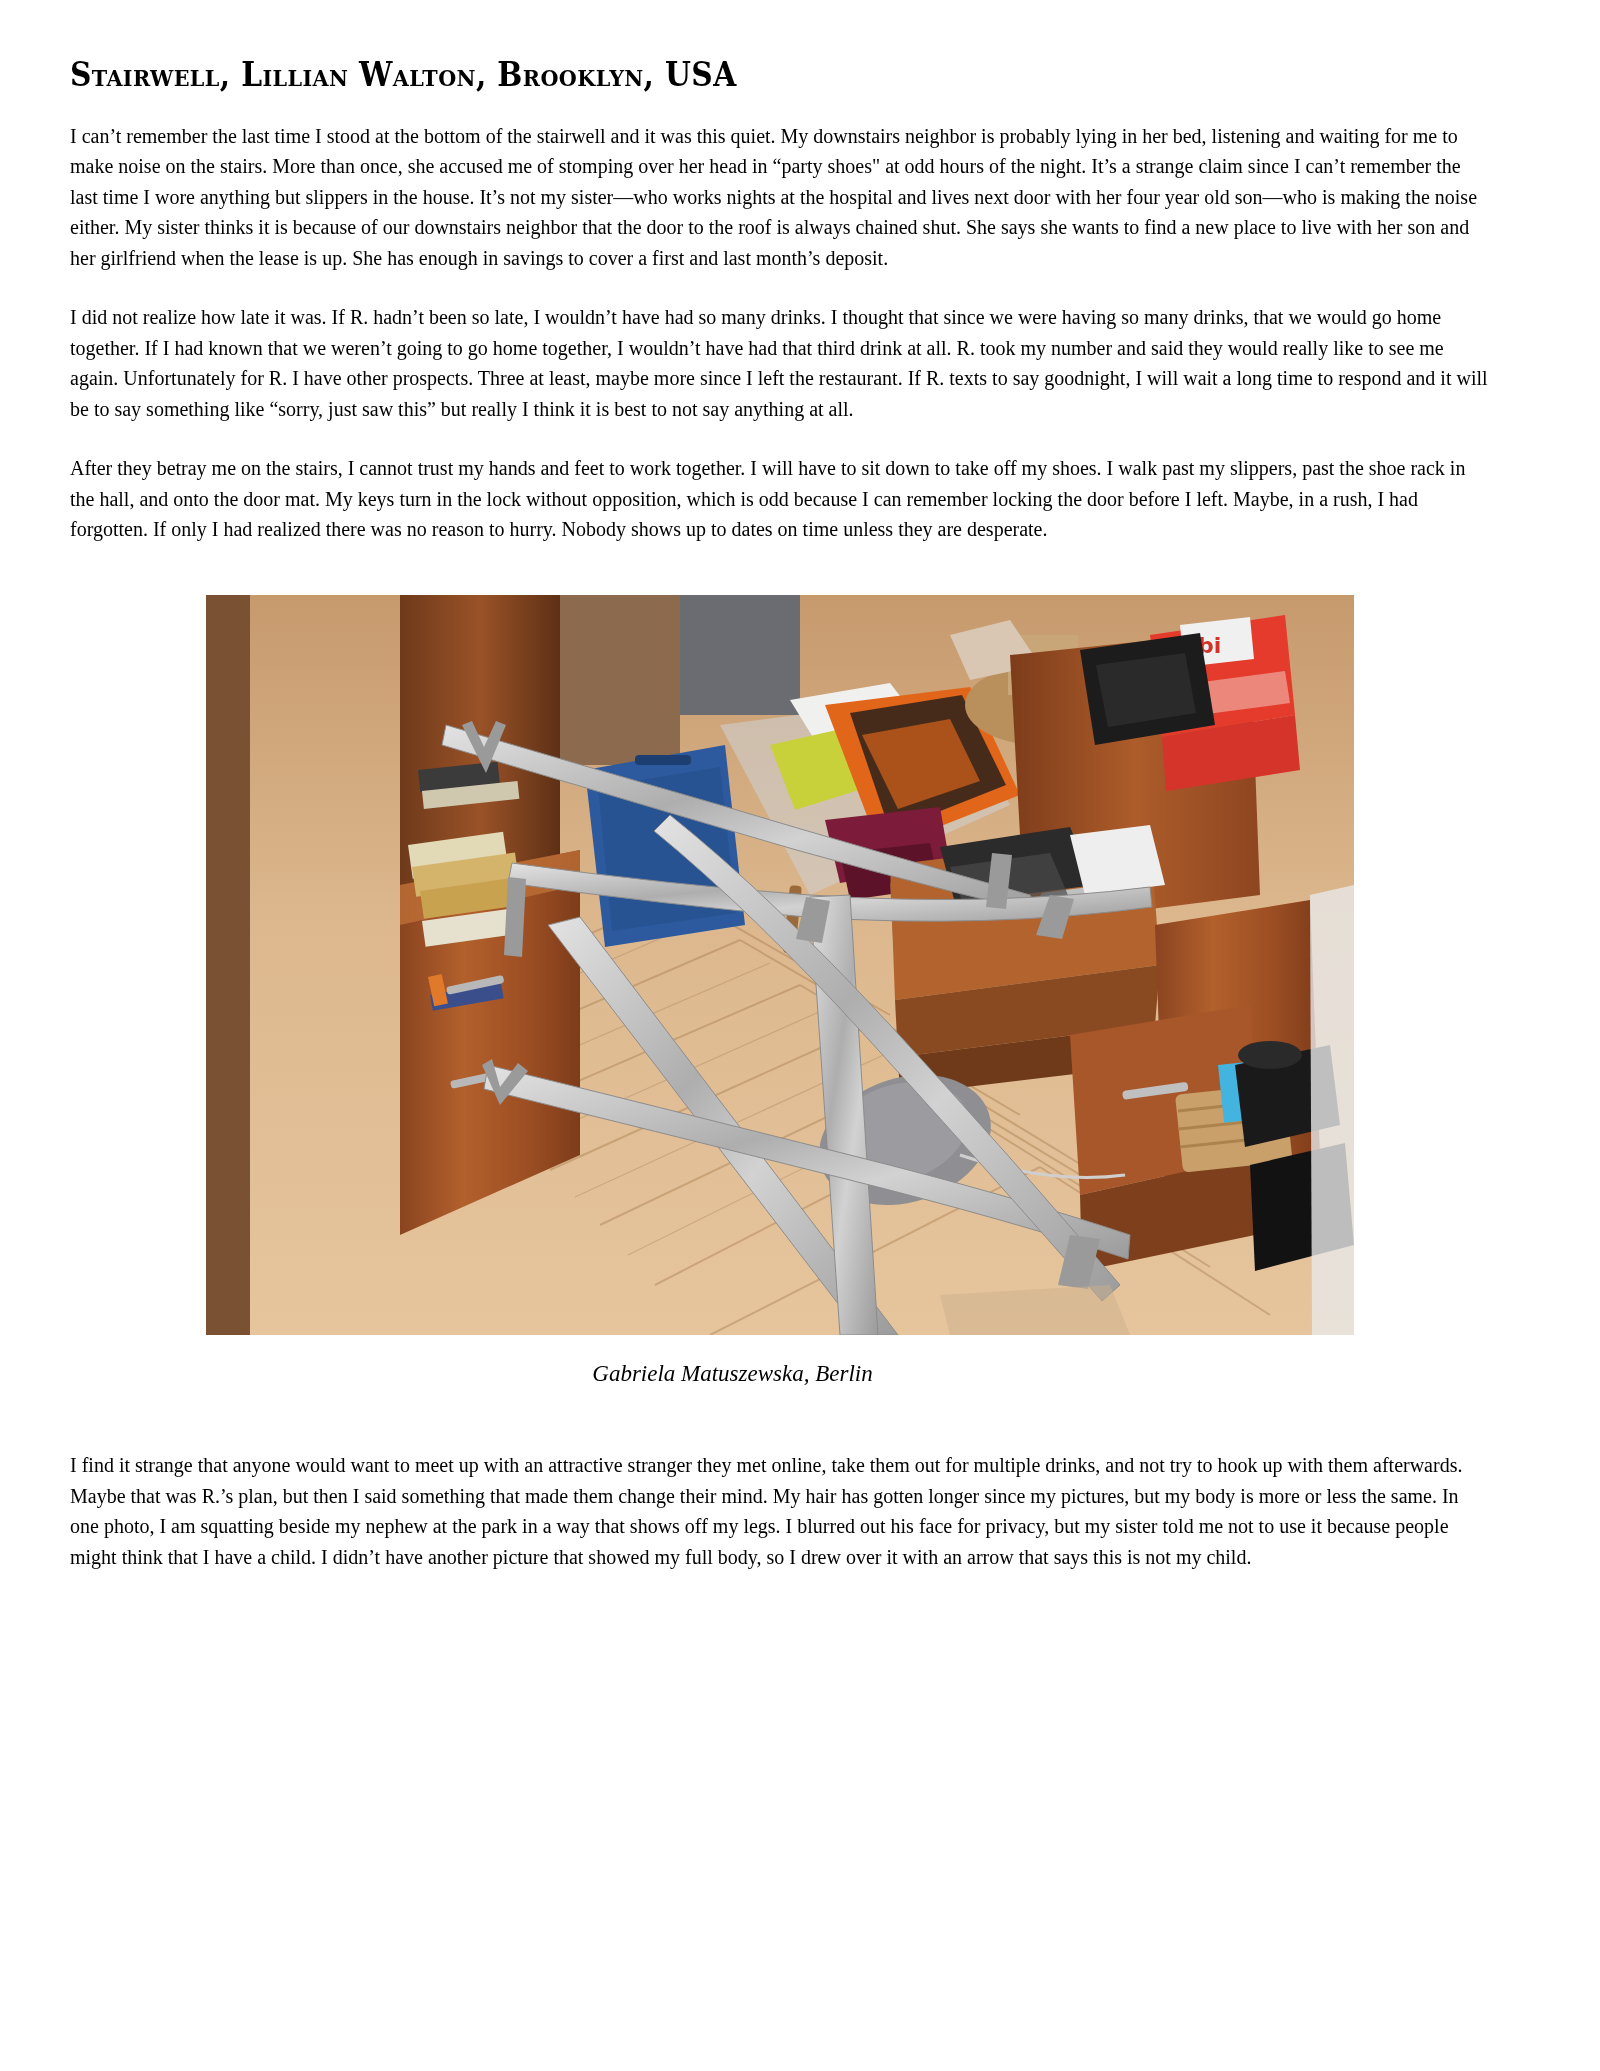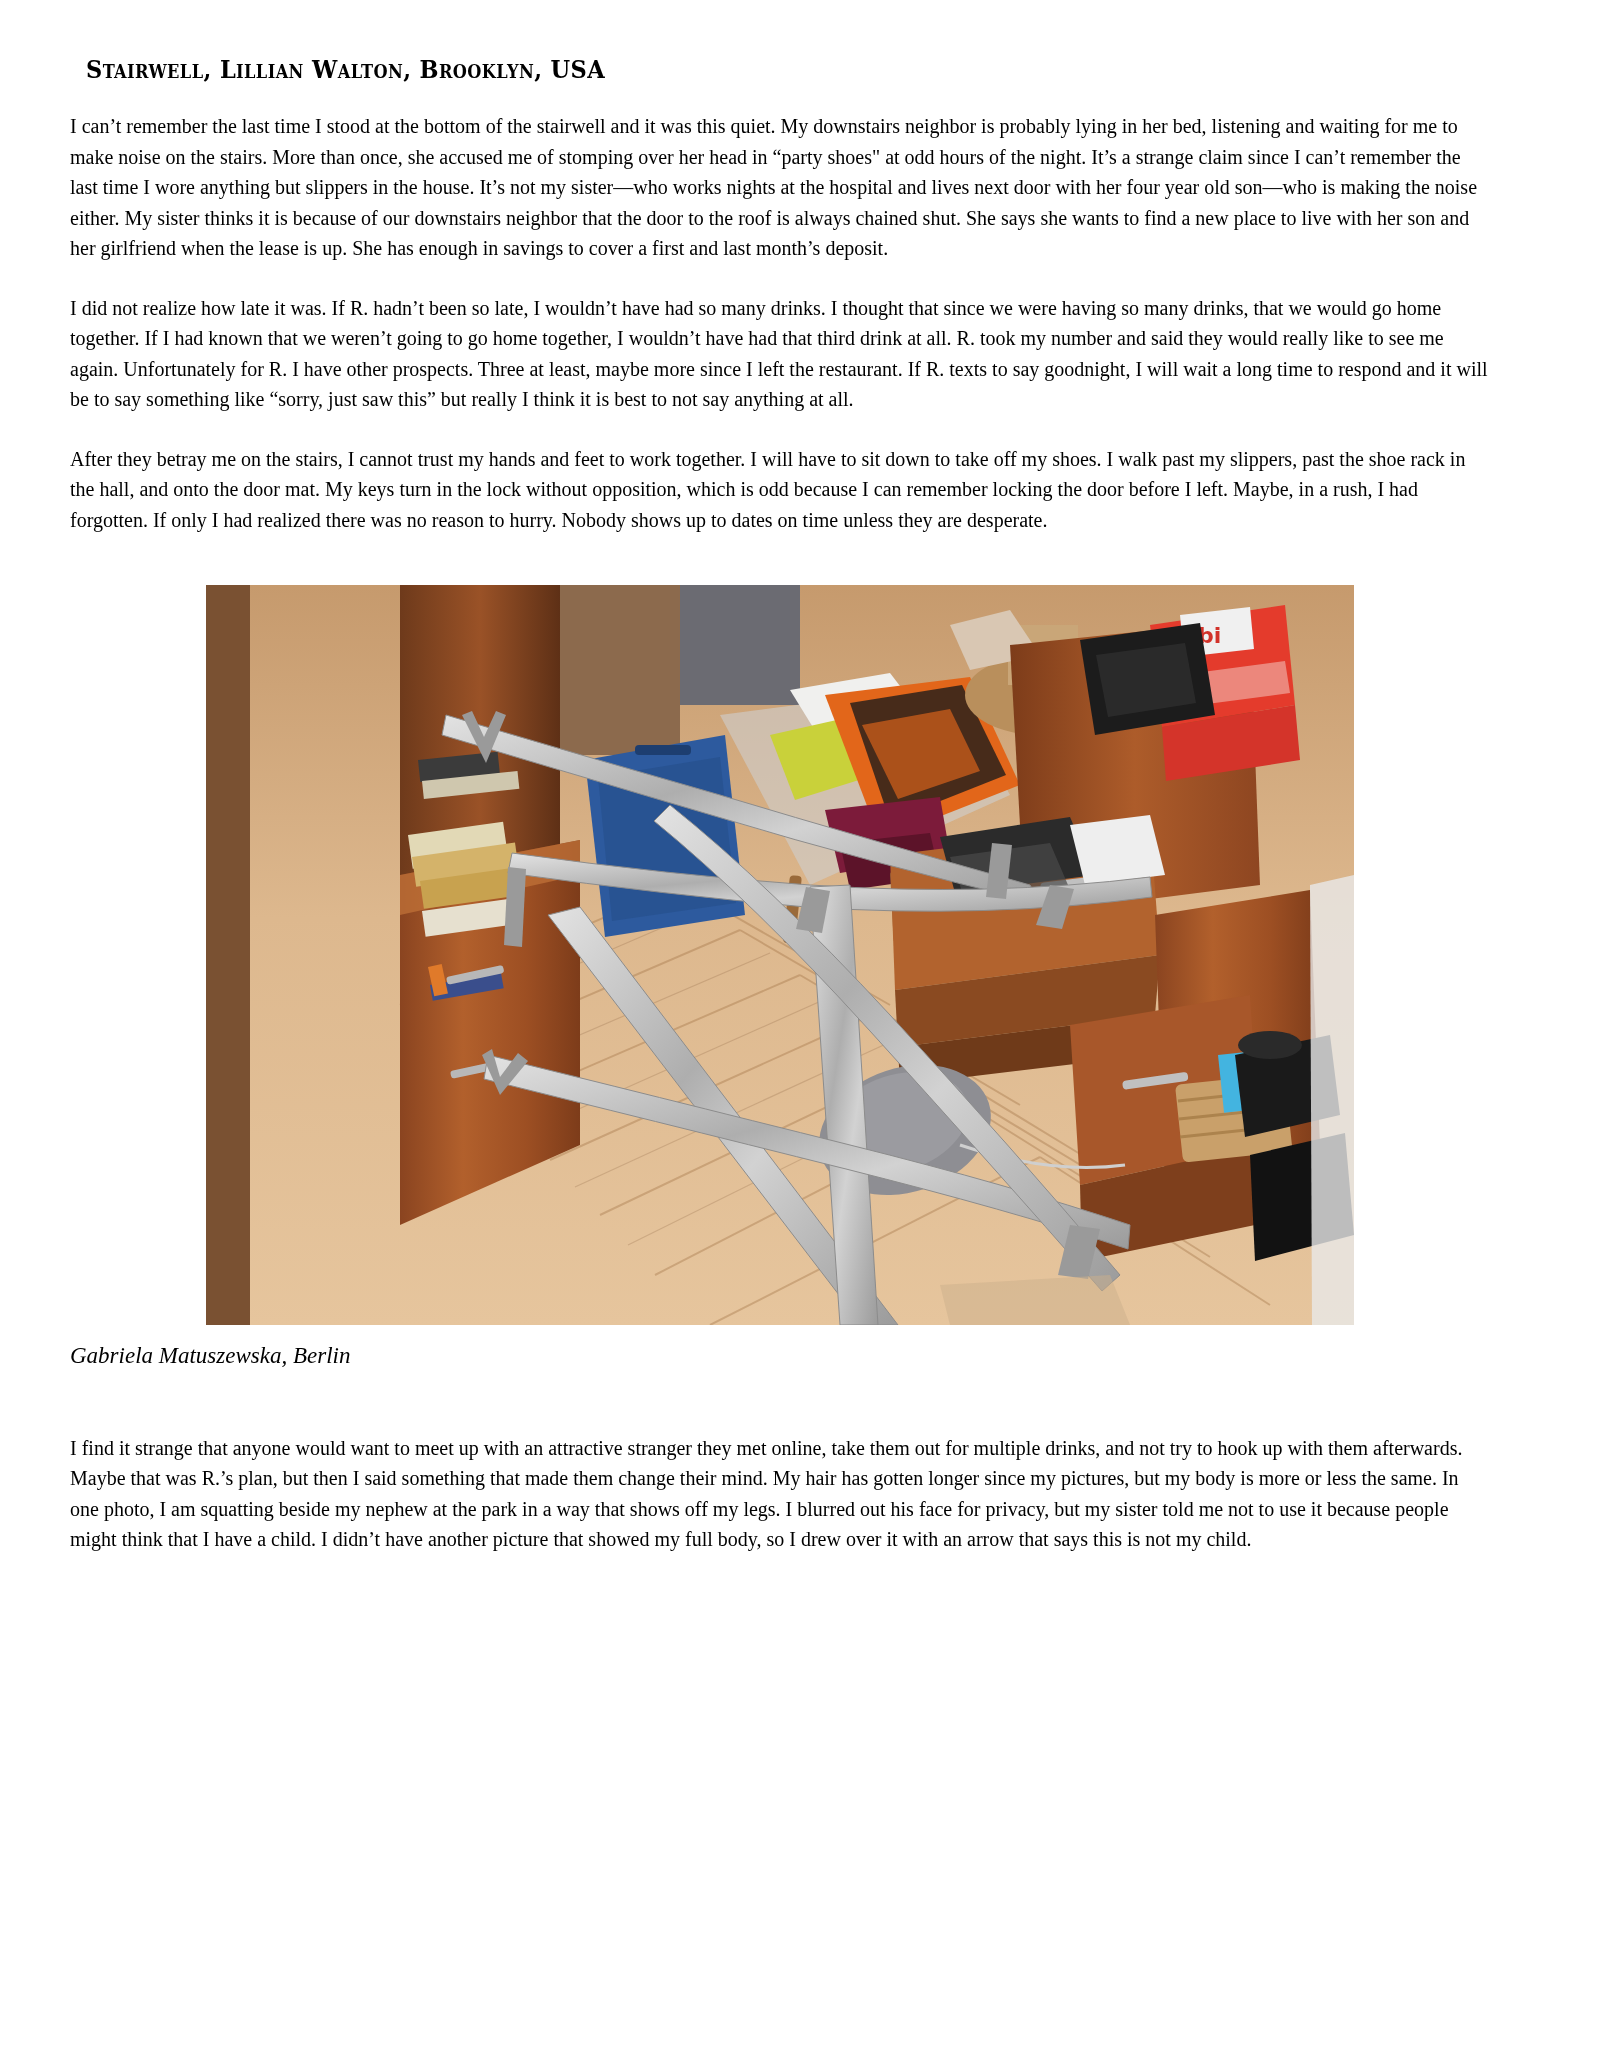--- a/index.html
+++ b/index.html
@@ -17,24 +17,24 @@
   .page {
     position: relative;
     width: 1600px;
     height: 2071px;
     box-sizing: border-box;
     padding: 55px 60px 0 70px;
     background: #ffffff;
   }
   .doc-title {
     font-family: "DejaVu Serif", "Liberation Serif", serif;
-    font-size: 25px;
+    font-size: 33px;
     font-weight: 700;
     letter-spacing: 0.4px;
-    margin: 0 0 26px 16px;
+    margin: 0 0 26px 0;
     line-height: 1.2;
     font-variant: small-caps;
     font-stretch: semi-condensed;
   }
   .body-text {
     font-family: "Liberation Serif", "DejaVu Serif", serif;
     font-size: 20px;
     line-height: 30.5px;
     text-align: left;
     margin: 0 0 29px 0;
@@ -60,23 +60,23 @@
   }
   .figure-frame svg {
     display: block;
     width: 1104px;
     height: 740px;
   }
   .figure-caption {
     font-family: "Liberation Serif", "DejaVu Serif", serif;
     font-style: italic;
     font-size: 23px;
-    text-align: left;
+    text-align: center;
     padding-right: 95px;
-    margin-top: 16px;
+    margin-top: 24px;
     line-height: 1.3;
   }
   .after-figure {
     margin-top: 62px;
   }
 </style>
 </head>
 <body>
 
 <div class="page">

